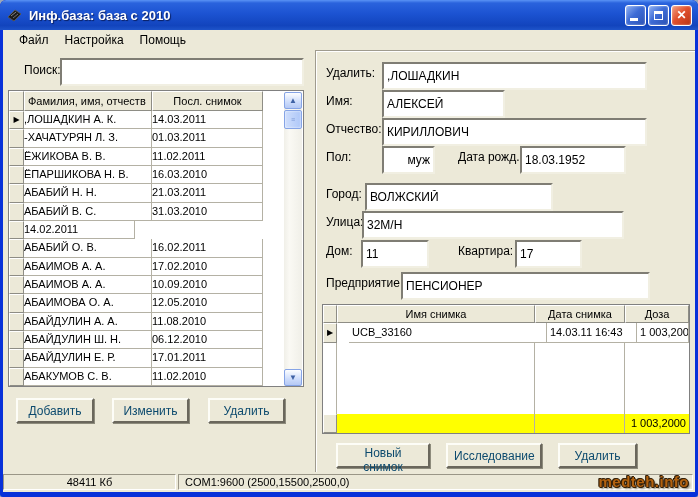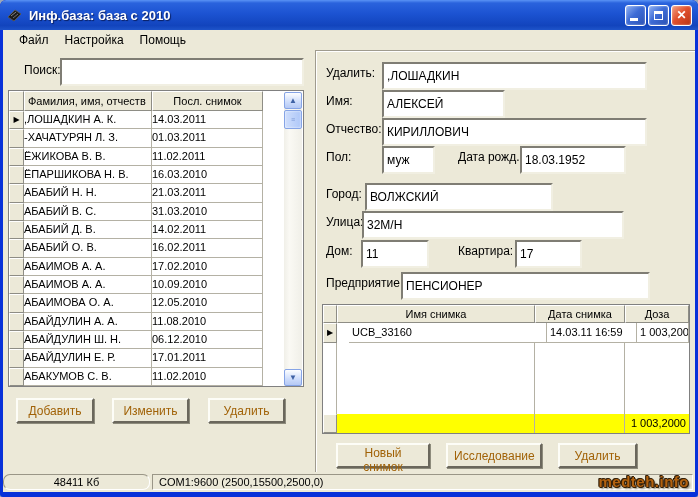--- a/index.html
+++ b/index.html
@@ -23,21 +23,21 @@
   
   .client{position:absolute;left:3px;top:30px;width:692px;height:462px;background:#ece9d8;}
   .menubar{position:absolute;left:0;top:0;width:100%;height:20px;display:flex;align-items:center;padding-left:8px;}
   .menu-item{font-size:12px;color:#000;padding:2px 8px;cursor:default;}
   .right-panel{position:absolute;left:312px;top:20px;right:0;bottom:20px;
     border-top:1px solid #9f9b8e;border-left:1px solid #9f9b8e;
     box-shadow:inset 1px 1px 0 #fff;pointer-events:none;}
   label,.flabel{font-size:12px;color:#000;}
   .tin{position:absolute;background:#fff;border:2px solid;border-color:#7f7d74 #f1efe2 #f1efe2 #7f7d74;
     font-size:12px;padding:12px 3px;height:21px;color:#000;}
-  .btn{position:absolute;height:25px;background:#ece9d8;font-size:12px;color:#a16207;
+  .btn{position:absolute;height:25px;background:#ece9d8;font-size:12px;color:#0c4a6e;
     border:2px solid;border-color:#fdfdf7 #6a675c #6a675c #fdfdf7;
     box-shadow:1px 1px 0 rgba(64,62,50,.55);cursor:default;}
   
   .ptable{position:absolute;left:5px;top:60px;width:296px;height:297px;background:#fff;
     border:1px solid #808080;overflow:hidden;}
   .p-head,.p-row{display:flex;width:276px;}
   .p-head{height:20px;}
   .hcell{background:#ece9d8;border:1px solid;border-color:#fff #8e8d85 #8e8d85 #fff;
     font-size:11px;display:flex;align-items:center;overflow:hidden;white-space:nowrap;}
   .hc-sel{width:15px;}
@@ -86,21 +86,21 @@
   .s-total .sel{width:14px;}
   .tc{font-size:11px;padding:3px 3px 0 3px;border-right:1px solid #b4b1a4;}
   .tc.nm{width:198px;}
   .tc.dt{width:90px;}
   .tc.dz{flex:1;text-align:right;border-right:none;}
   
   .statusbar{position:absolute;left:0;bottom:0;width:100%;height:20px;background:#ece9d8;
     display:flex;align-items:stretch;padding:2px 2px 2px 0;}
   .spanel{border:1px solid;border-color:#9a9687 #fff #fff #9a9687;font-size:11px;
     display:flex;align-items:center;color:#000;}
-  .sp1{width:147px;justify-content:center;border-radius:7px;}
+  .sp1{width:173px;justify-content:center;}
   .sp2{flex:1;margin-left:2px;padding-left:6px;}
   .watermark{position:absolute;right:6px;bottom:2px;font-size:15px;font-weight:bold;
     color:#b3620f;letter-spacing:.5px;
     text-shadow:1px 0 0 #33200a,-1px 0 0 #33200a,0 1px 0 #33200a,0 -1px 0 #33200a,
                 1px 1px 0 #33200a,-1px -1px 0 #33200a,2px 2px 2px rgba(0,0,0,.45);}
 </style>
 </head>
 <body>
 
 <div class="window">
@@ -170,21 +170,20 @@
         <div class="c name">АБАБИЙ Н. Н.</div>
         <div class="c date">21.03.2011</div>
       </div>
       <div class="p-row">
         <div class="sel"></div>
         <div class="c name">АБАБИЙ В. С.</div>
         <div class="c date">31.03.2010</div>
       </div>
       <div class="p-row">
         <div class="sel"></div>
-        <div class="c name">АБАБИЙ Д. В.</div>
         <div class="c date">14.02.2011</div>
       </div>
       <div class="p-row">
         <div class="sel"></div>
         <div class="c name">АБАБИЙ О. В.</div>
         <div class="c date">16.02.2011</div>
       </div>
       <div class="p-row">
         <div class="sel"></div>
         <div class="c name">АБАИМОВ А. А.</div>
@@ -236,21 +235,21 @@
     <span class="flabel" style="position:absolute;left:323px;top:36px;">Удалить:</span>
     <input class="tin" style="left: 379px; top: 32px; width: 265px;" value=",ЛОШАДКИН">
 
     <span class="flabel" style="position:absolute;left:323px;top:64px;">Имя:</span>
     <input class="tin" style="left: 379px; top: 60px; width: 123px;" value="АЛЕКСЕЙ">
 
     <span class="flabel" style="position:absolute;left:323px;top:92px;">Отчество:</span>
     <input class="tin" style="left: 379px; top: 88px; width: 265px;" value="КИРИЛЛОВИЧ">
 
     <span class="flabel" style="position:absolute;left:323px;top:120px;">Пол:</span>
-    <input class="tin" style="left: 379px; top: 116px; width: 53px;" value="муж">
+    <input class="tin" style="left: 379px; top: 116px; width: 53px; text-align: right;" value="муж">
     <span class="flabel" style="position:absolute;left:455px;top:120px;">Дата рожд.:</span>
     <input class="tin" style="left: 517px; top: 116px; width: 106px;" value="18.03.1952">
 
     <span class="flabel" style="position:absolute;left:323px;top:157px;">Город:</span>
     <input class="tin" style="left: 362px; top: 153px; width: 188px;" value="ВОЛЖСКИЙ">
 
     <span class="flabel" style="position:absolute;left:323px;top:185px;">Улица:</span>
     <input class="tin" style="left: 359px; top: 181px; width: 262px;" value="32М/Н">
 
     <span class="flabel" style="position:absolute;left:323px;top:214px;">Дом:</span>
@@ -266,21 +265,21 @@
         <div class="hcell sh-sel"></div>
         <div class="hcell sh-name">Имя снимка</div>
         <div class="hcell sh-date">Дата снимка</div>
         <div class="hcell sh-dose">Доза</div>
       </div>
       <div class="s-row">
         <div class="sel">
             <span class="mark">▶</span>
           </div>
         <div class="sc nm">UCB_33160</div>
-        <div class="sc dt">14.03.11 16:59</div>
+        <div class="sc dt">14.03.11 16:43</div>
         <div class="sc dz">1 003,2000</div>
       </div>
       <div class="s-fill">
         <div class="fcell f-sel"></div>
         <div class="fcell f-nm"></div>
         <div class="fcell f-dt"></div>
         <div class="fcell f-dz"></div>
       </div>
       <div class="s-total">
         <div class="sel"></div>

